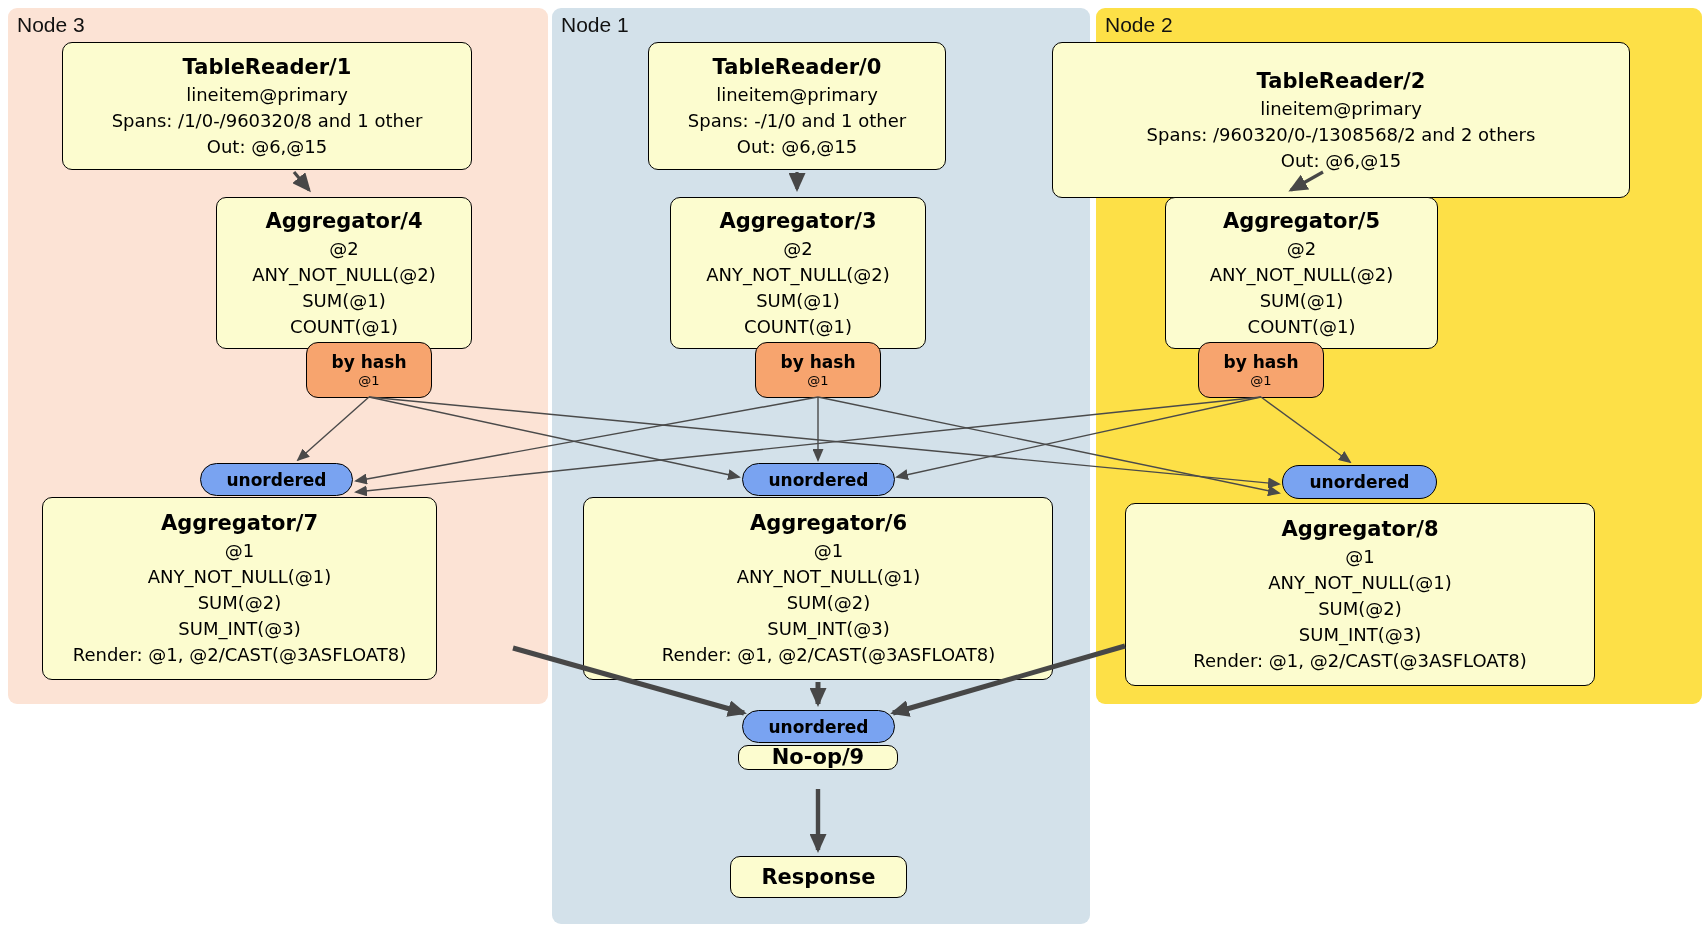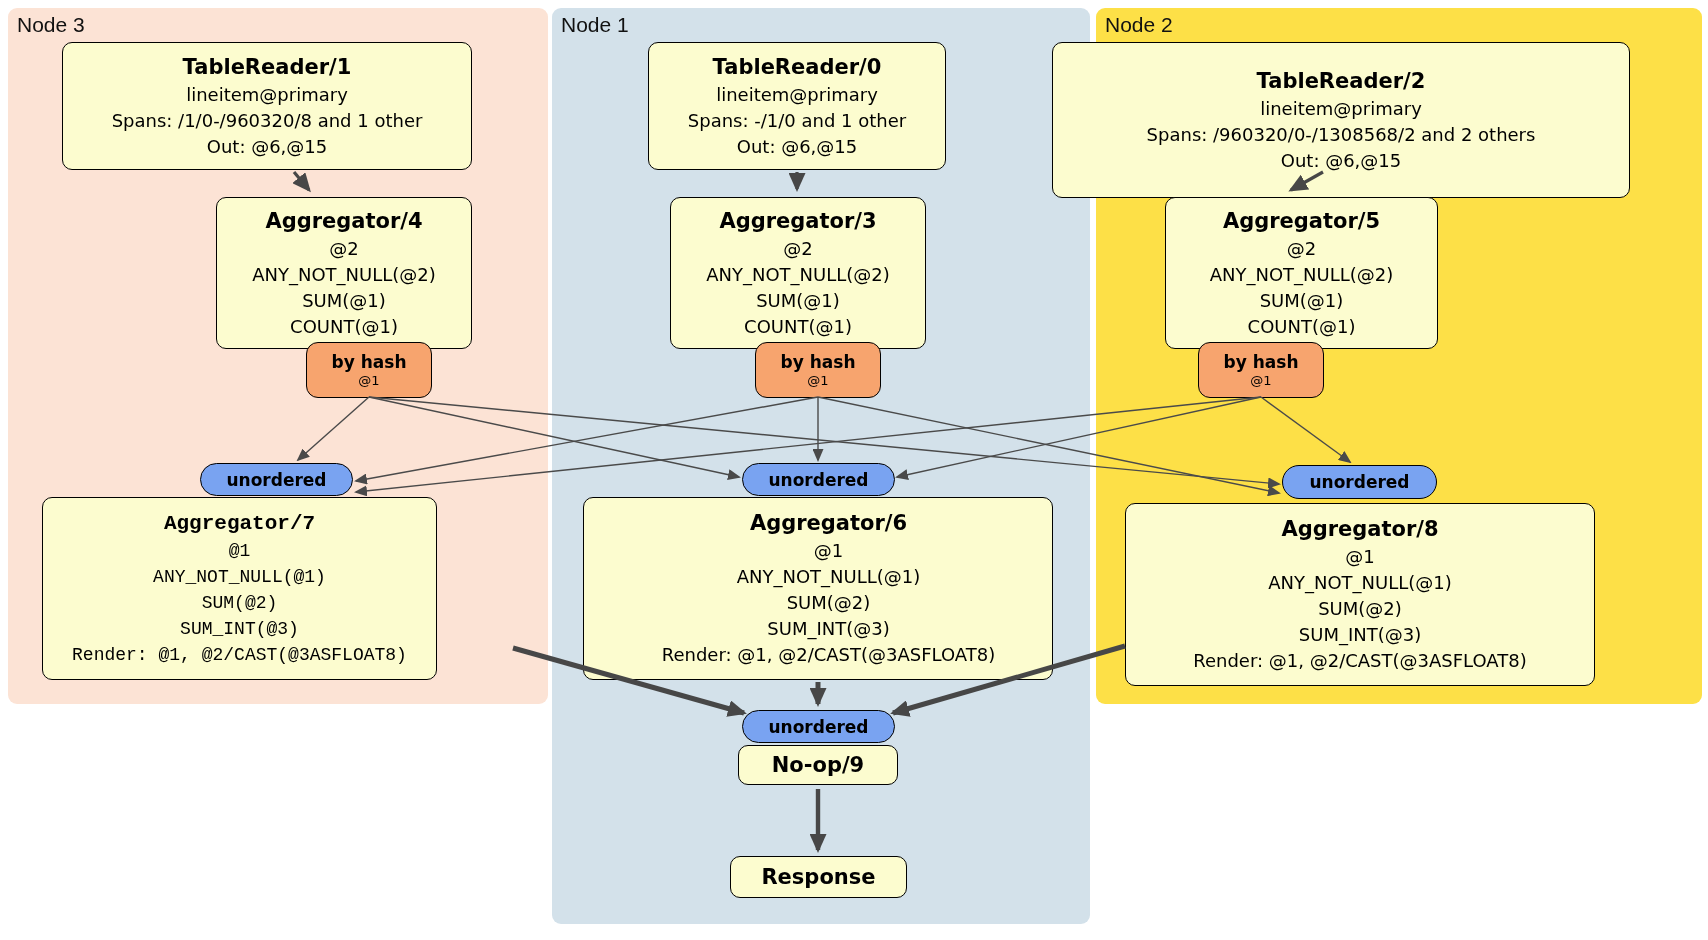--- a/index.html
+++ b/index.html
@@ -102,21 +102,21 @@
 
   <div class="pill router" style="left:306px; top:342px; width:126px; height:56px;">
     <div class="router-label">by hash</div>
     <div class="router-sub">@1</div>
   </div>
 
   <div class="pill sync" style="left:200px; top:463px; width:153px; height:33px;">
     <div class="sync-label">unordered</div>
   </div>
 
-  <div class="proc" style="left:42px; top:497px; width:395px; height:183px;font-family:Liberation Mono, monospace;">
+  <div class="proc" style="left:42px; top:497px; width:395px; height:183px;">
     <div class="proc-title">Aggregator/7</div>
     <div class="proc-line">@1</div>
     <div class="proc-line">ANY_NOT_NULL(@1)</div>
     <div class="proc-line">SUM(@2)</div>
     <div class="proc-line">SUM_INT(@3)</div>
     <div class="proc-line">Render: @1, @2/CAST(@3ASFLOAT8)</div>
   </div>
 
   <div class="proc" style="left:648px; top:42px; width:298px; height:128px;">
     <div class="proc-title">TableReader/0</div>
@@ -181,21 +181,21 @@
     <div class="proc-line">ANY_NOT_NULL(@1)</div>
     <div class="proc-line">SUM(@2)</div>
     <div class="proc-line">SUM_INT(@3)</div>
     <div class="proc-line">Render: @1, @2/CAST(@3ASFLOAT8)</div>
   </div>
 
   <div class="pill sync" style="left:742px; top:710px; width:153px; height:33px;">
     <div class="sync-label">unordered</div>
   </div>
 
-  <div class="proc" style="left:738px; top:745px; width:160px; height:40px;">
+  <div class="proc" style="left:738px; top:745px; width:160px; height:25px;">
     <div class="proc-title">No-op/9</div>
   </div>
 
   <div class="proc" style="left:730px; top:856px; width:177px; height:42px;">
     <div class="proc-title">Response</div>
   </div>
 
 </div>
 
 </body></html>

